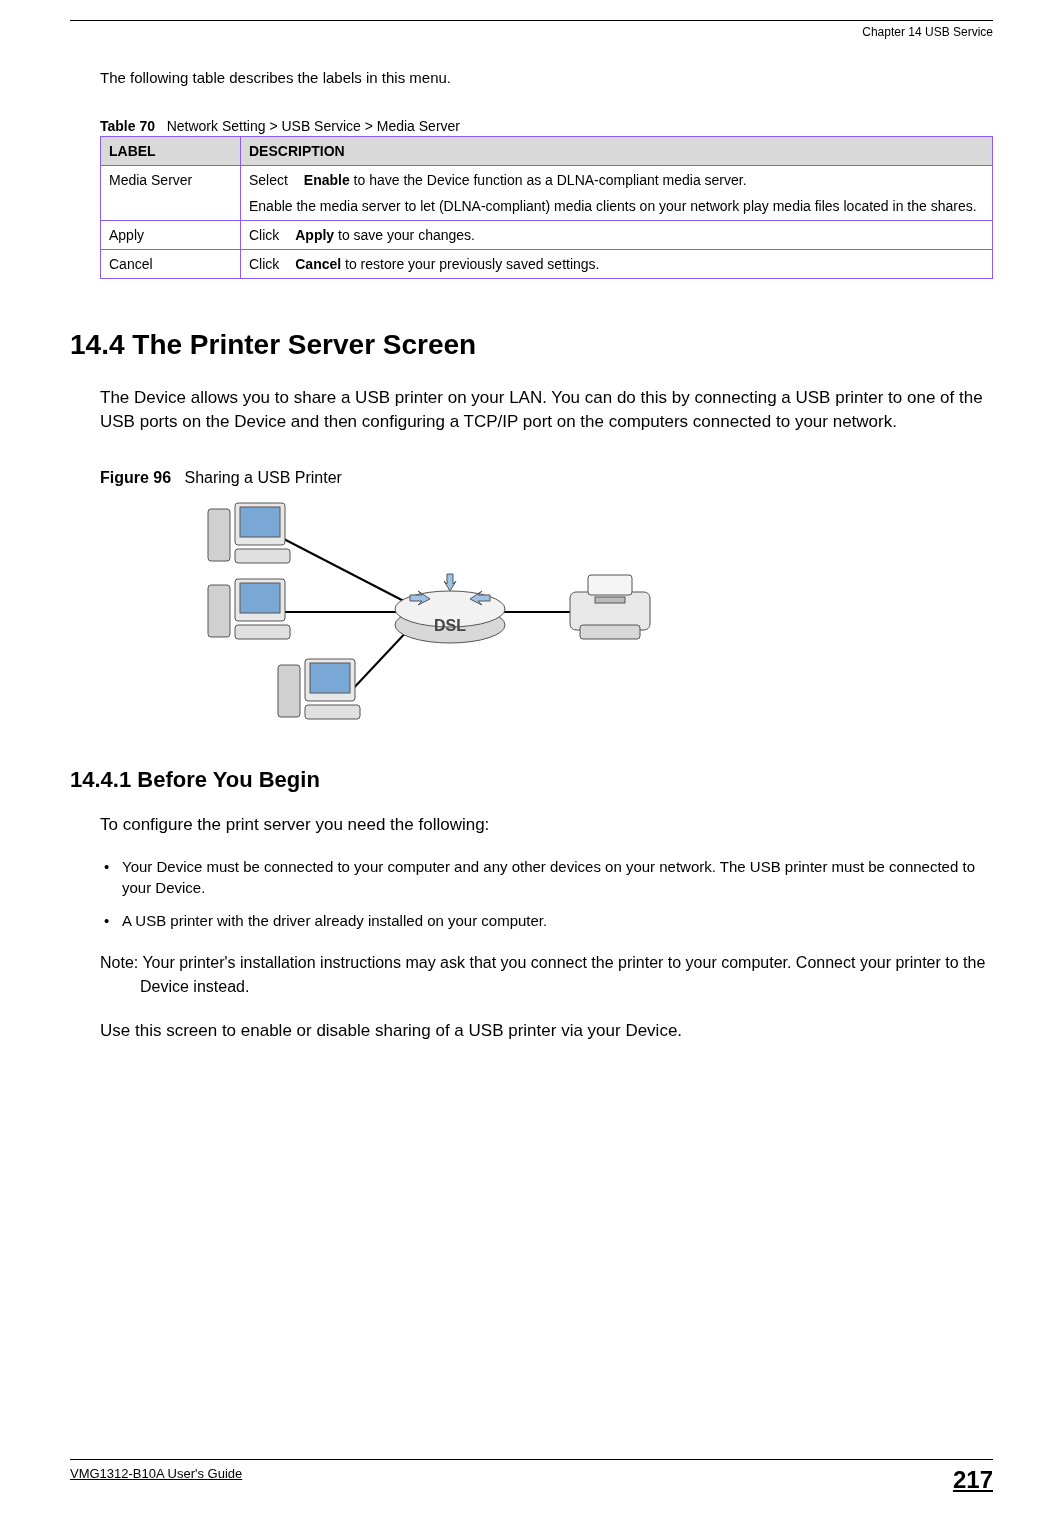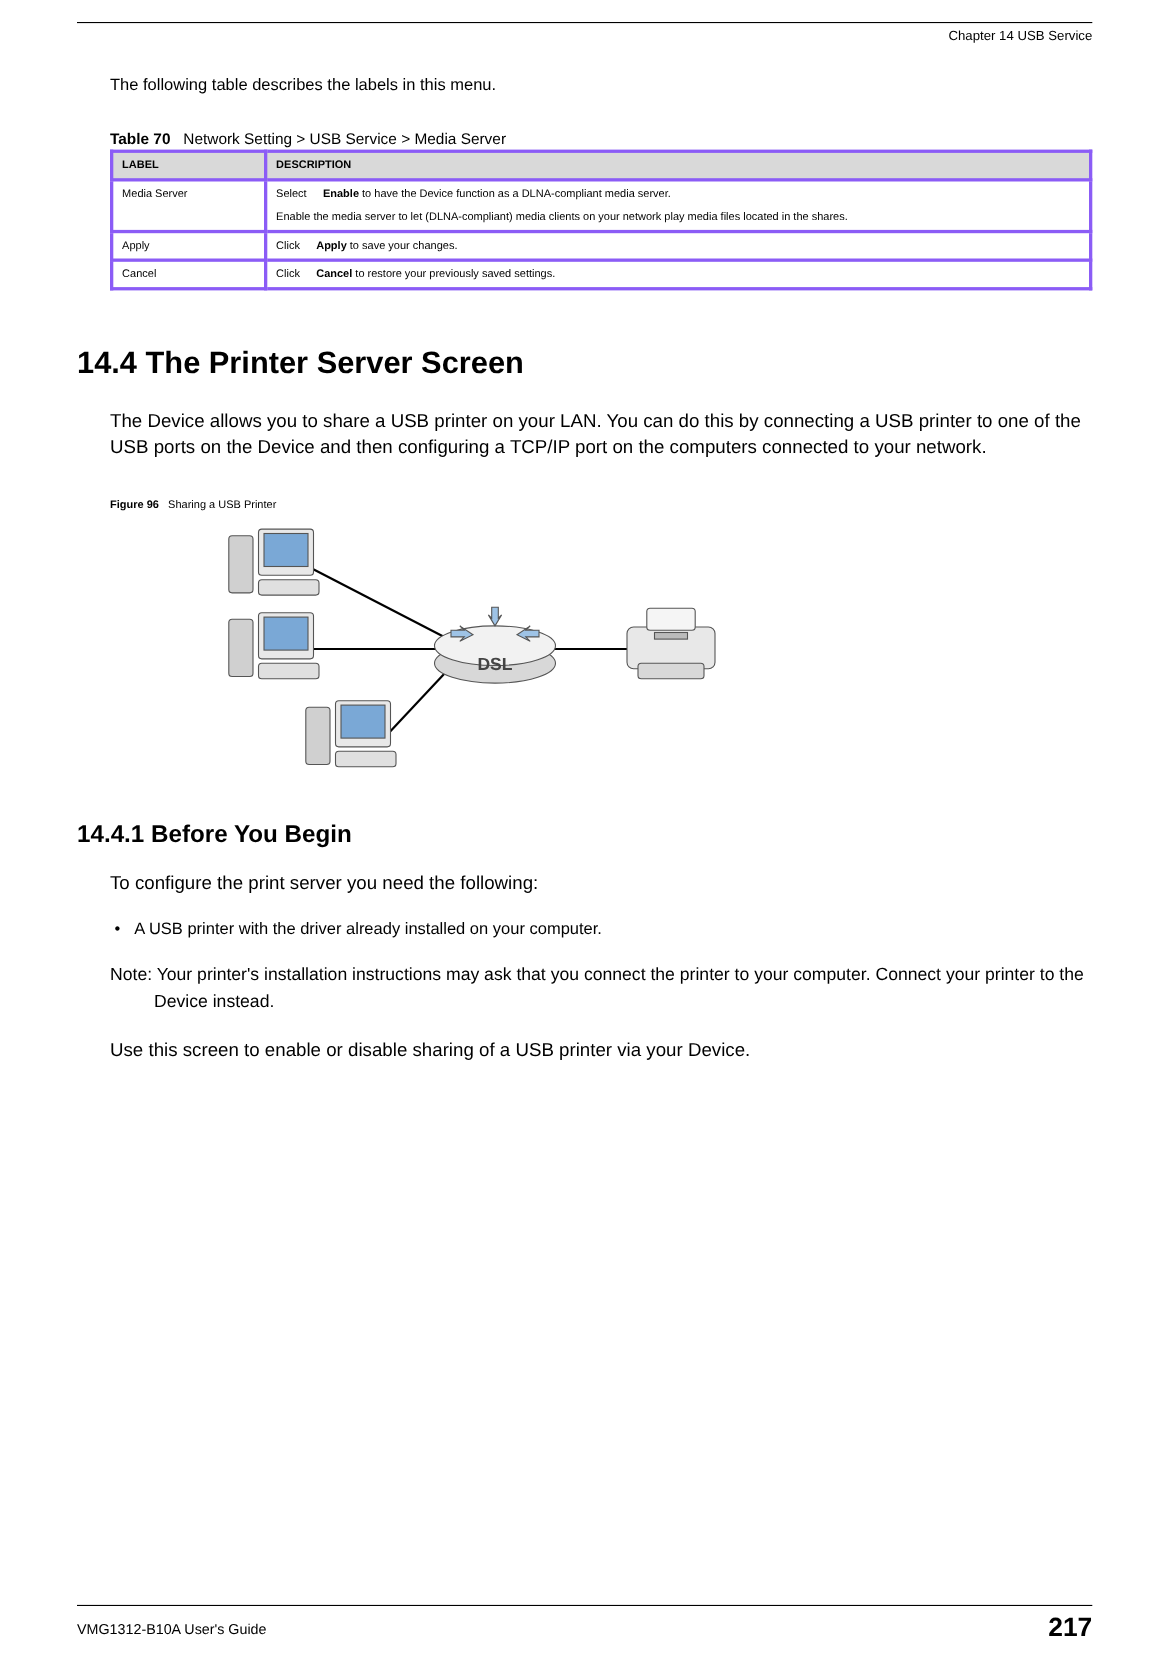--- a/index.html
+++ b/index.html
@@ -34,25 +34,25 @@
       margin-bottom: 2px;
     }
     .table-caption .bold { font-weight: bold; }
     table.desc-table {
       border-collapse: collapse;
       width: 100%;
       margin-bottom: 50px;
     }
     table.desc-table th,
     table.desc-table td {
-      border: 3px solid #8b5cf6;
+      border: 1px solid #8b5cf6;
       padding: 6px 8px;
       text-align: left;
       vertical-align: top;
-      font-size: 10px;
+      font-size: 14px;
     }
     table.desc-table th {
       background: #d9d9d9;
       font-weight: bold;
     }
     table.desc-table th:first-child,
     table.desc-table td:first-child {
       width: 140px;
     }
     .cell-para { margin-bottom: 10px; }
@@ -62,21 +62,21 @@
       font-size: 28px;
       font-weight: bold;
       margin: 40px 0 25px -30px;
     }
     .body-para {
       font-size: 17px;
       line-height: 1.4;
       margin-bottom: 20px;
     }
     .figure-caption {
-      font-size: 10px;
+      font-size: 16px;
       margin-bottom: 10px;
       margin-top: 35px;
     }
     .figure-caption .bold { font-weight: bold; }
     .figure-box {
       width: 520px;
       height: 230px;
       margin: 0 0 40px 50px;
       position: relative;
     }
@@ -116,21 +116,22 @@
       left: 70px;
       right: 70px;
     }
     .footer-rule {
       border-top: 1.5px solid #000;
       margin-bottom: 6px;
     }
     .footer-row {
       display: flex;
       justify-content: space-between;
-      align-items: center;
+      align-items: flex-start;
+      text-decoration: underline;
     }
     .footer-left { font-size: 13px; }
     .footer-right { font-size: 24px; font-weight: bold; }
     
     .fig-svg { width: 520px; height: 230px; }
     .b { font-weight: bold; padding-left: 12px; }
   </style>
 </head>
 <body>
 
@@ -232,20 +233,21 @@
         <rect x="445" y="100" width="30" height="6" fill="#bbb" stroke="#555"></rect>
       </g>
     </svg>
   </div>
 
   <h3 class="subsection-heading">14.4.1  Before You Begin</h3>
 
   <p class="body-para">To configure the print server you need the following:</p>
 
   <ul class="bullets">
+    <li>Your Device must be connected to your computer and any other devices on your network. The USB printer must be connected to your Device.</li>
     <li>A USB printer with the driver already installed on your computer.</li>
   </ul>
 
   <p class="note-para">Note: Your printer's installation instructions may ask that you connect the printer to your computer. Connect your printer to the Device instead.</p>
 
   <p class="body-para">Use this screen to enable or disable sharing of a USB printer via your Device.</p>
 
 </div>
 
 <div class="footer">

